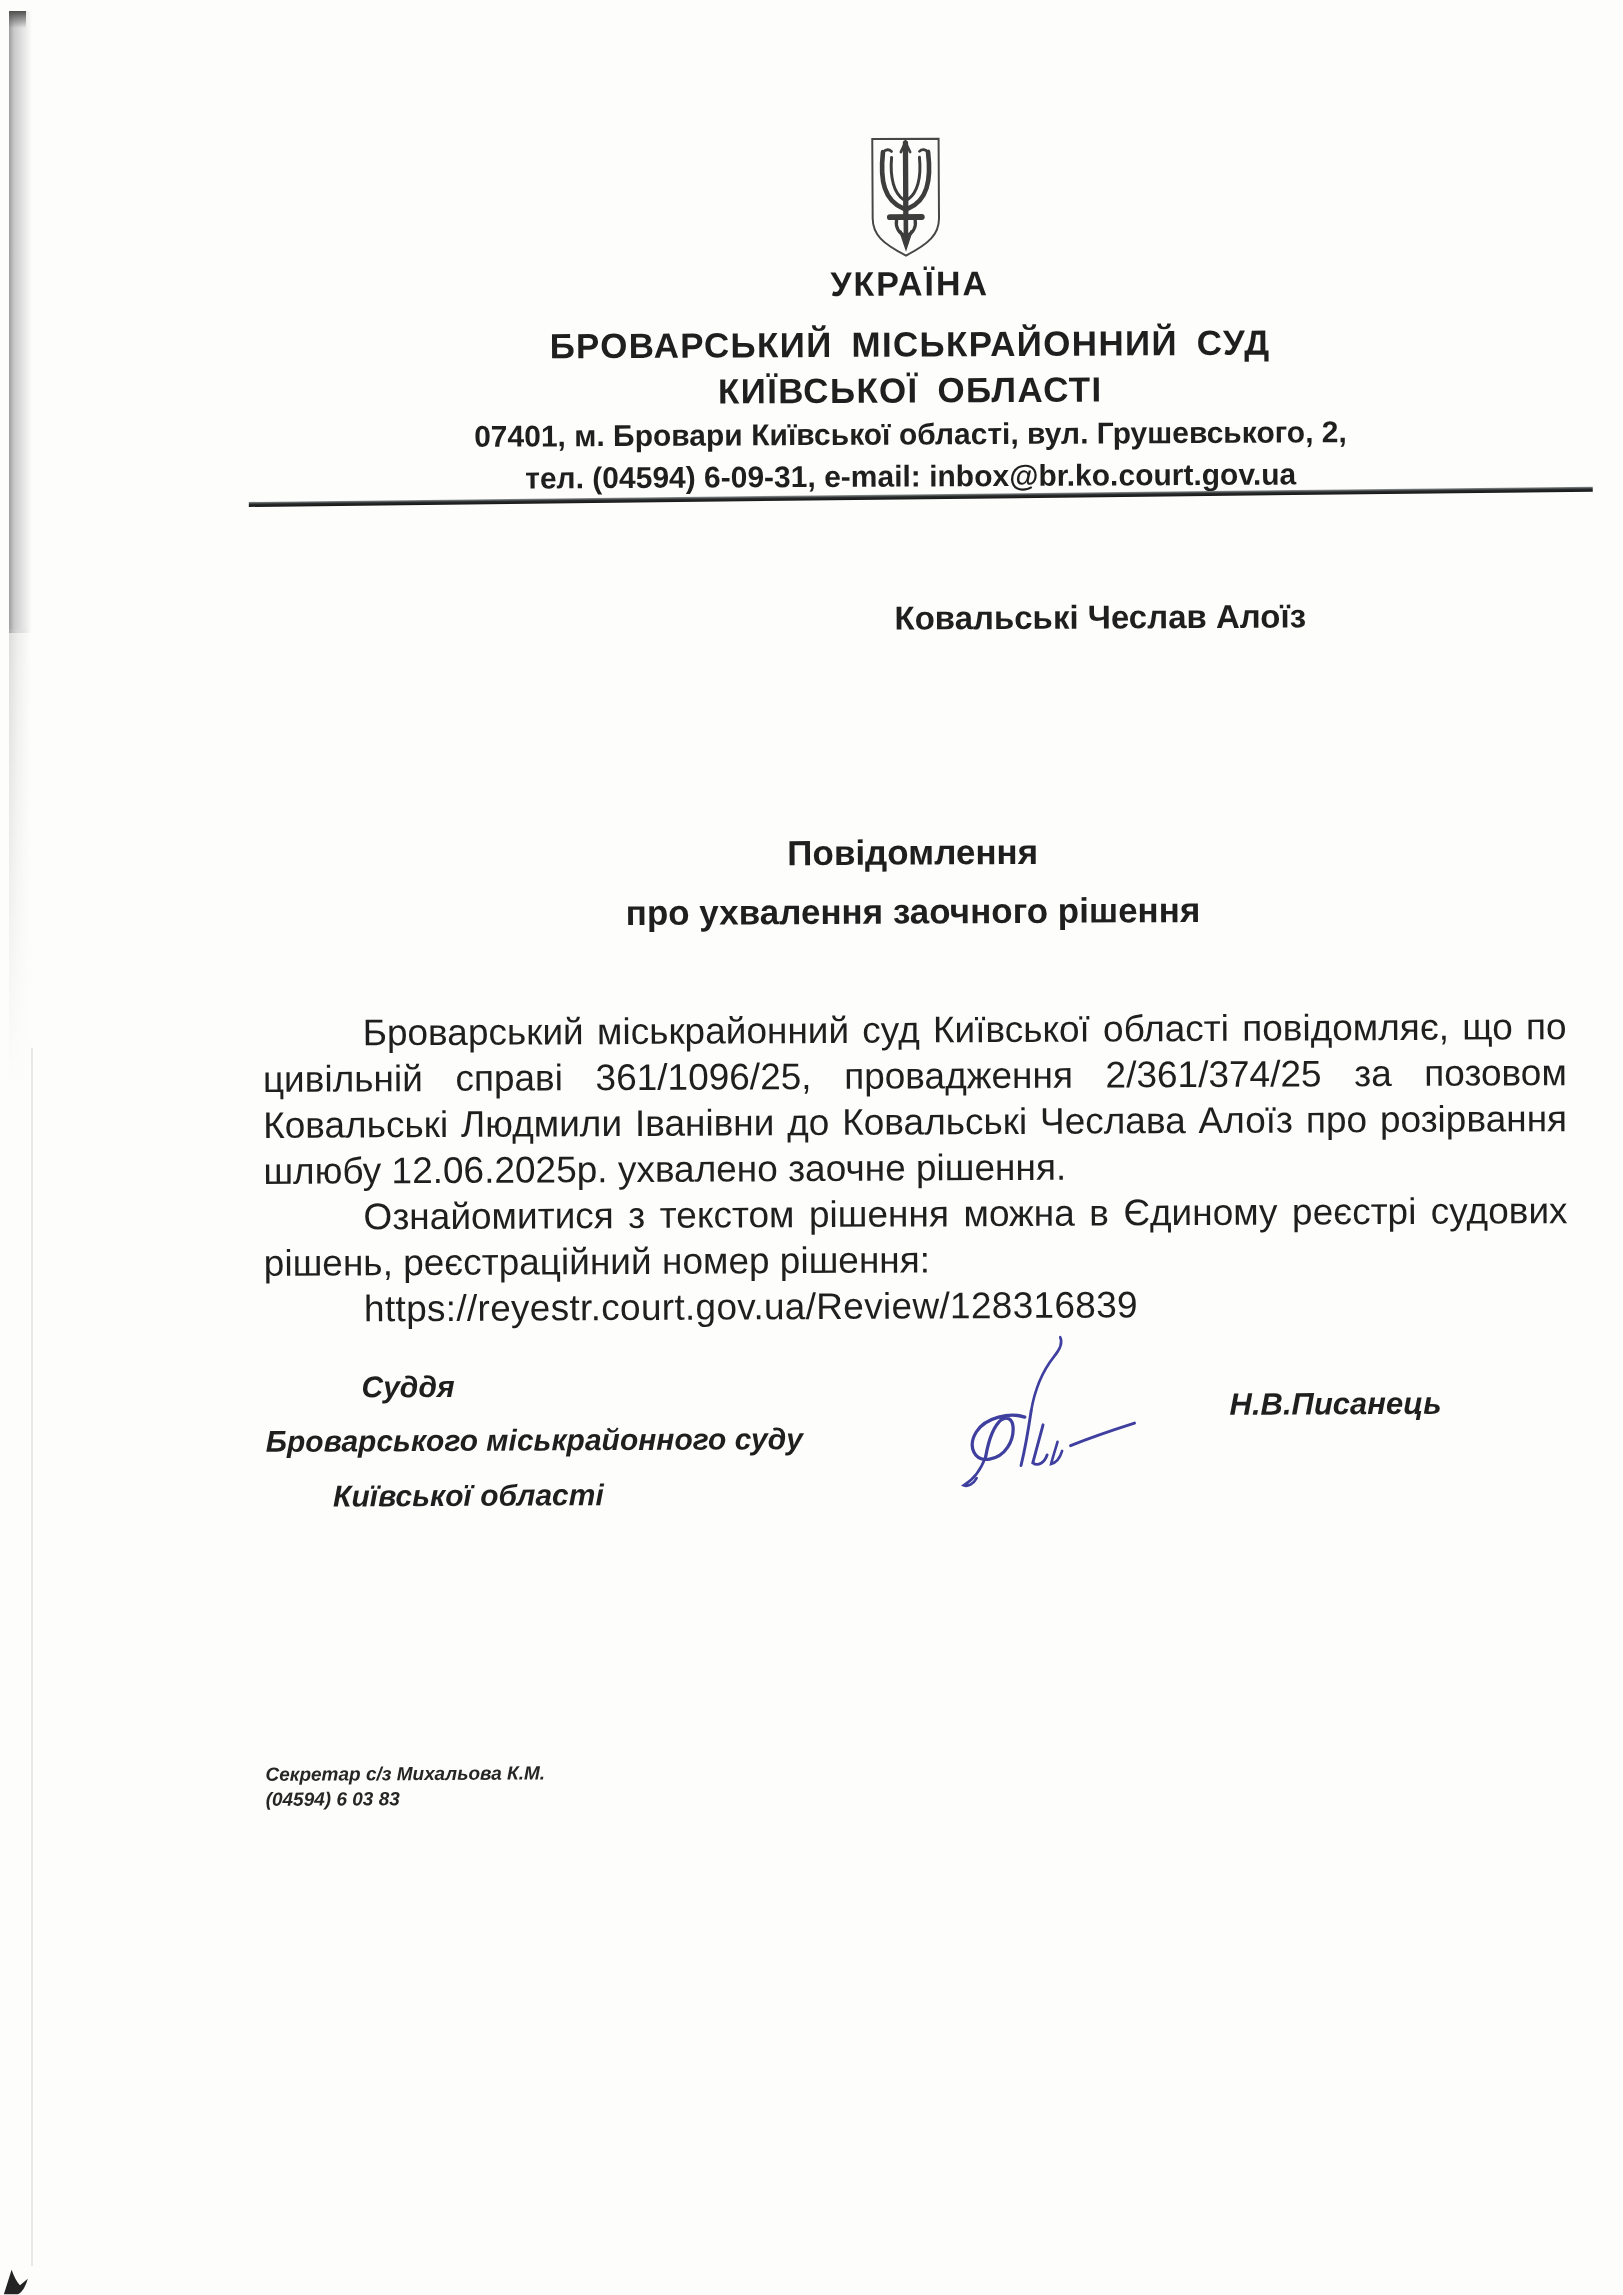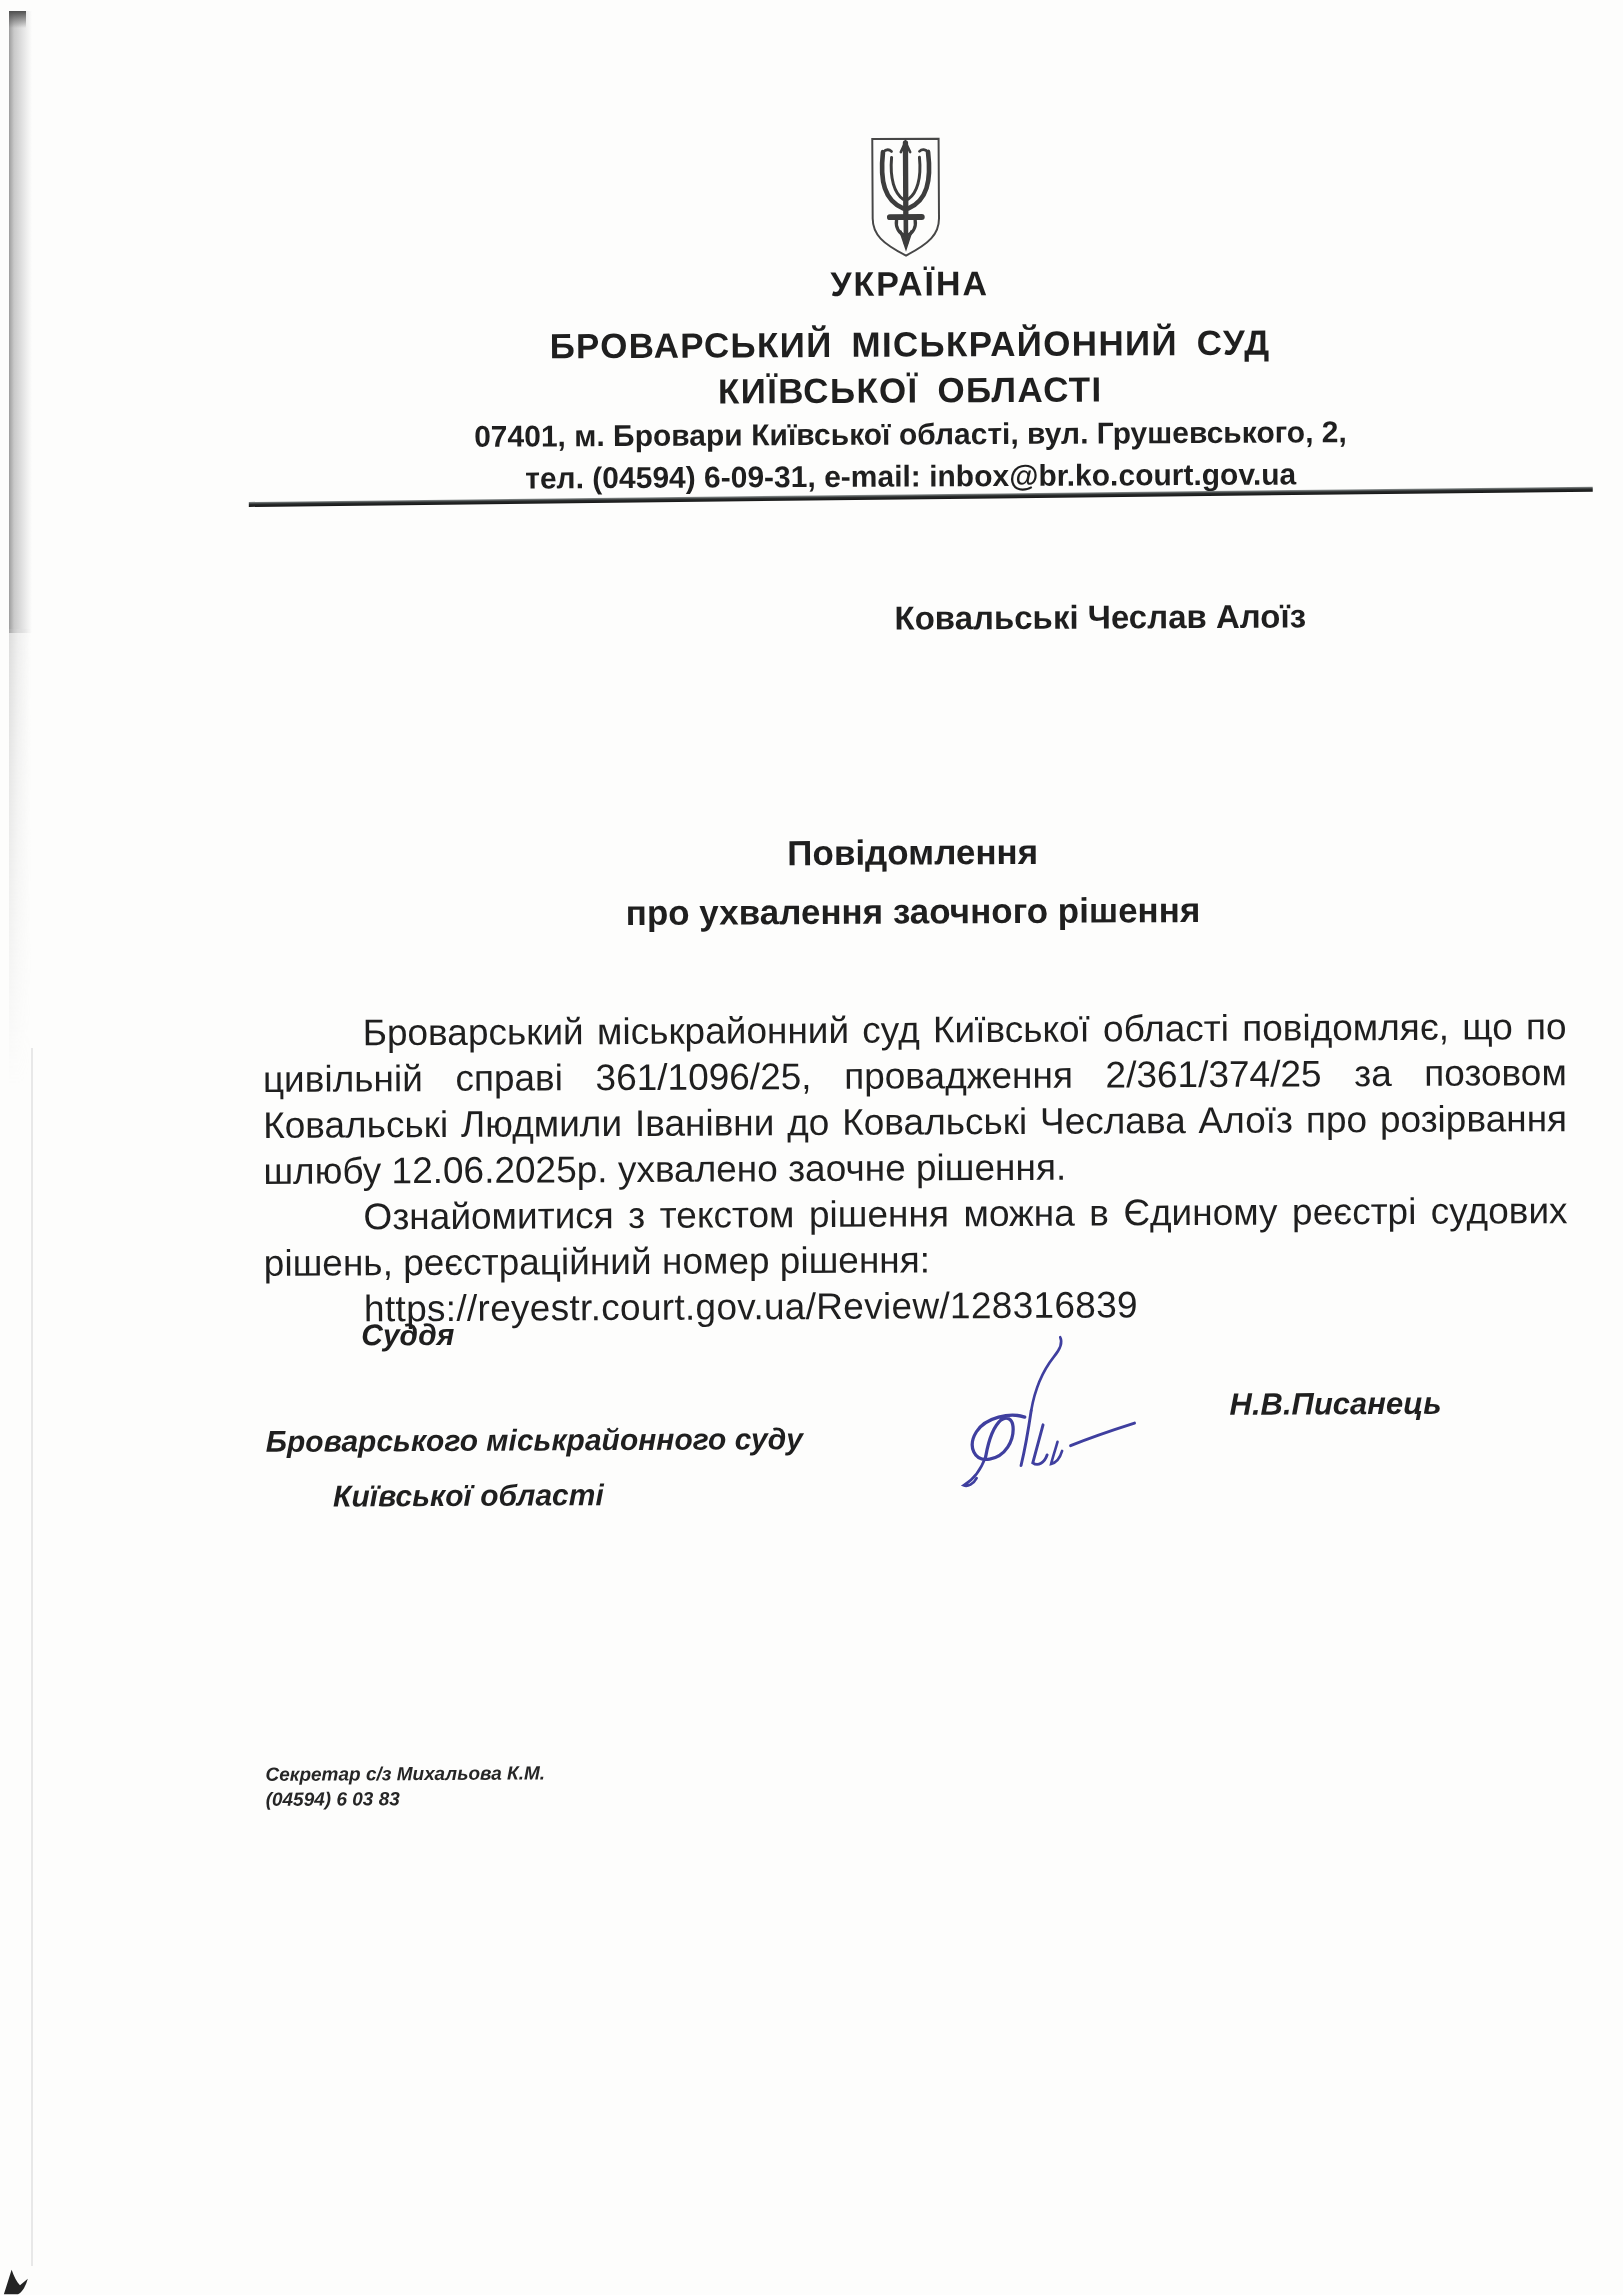--- a/index.html
+++ b/index.html
@@ -145,21 +145,21 @@
   }
 
   
   .sig-role {
     position: absolute;
     font-size: 30px;
     font-weight: bold;
     font-style: italic;
     white-space: nowrap;
   }
-  .sig-role-1 { left: 359px; top: 1316px; }
+  .sig-role-1 { left: 359px; top: 1368px; }
   .sig-role-2 { left: 263px; top: 1422px; }
   .sig-role-3 { left: 330px; top: 1477px; }
   .signature-svg {
     position: absolute;
     left: 945px; top: 1333px;
     width: 196px; height: 177px;
   }
   .judge-name {
     position: absolute;
     left: 1227px; top: 1389px;

